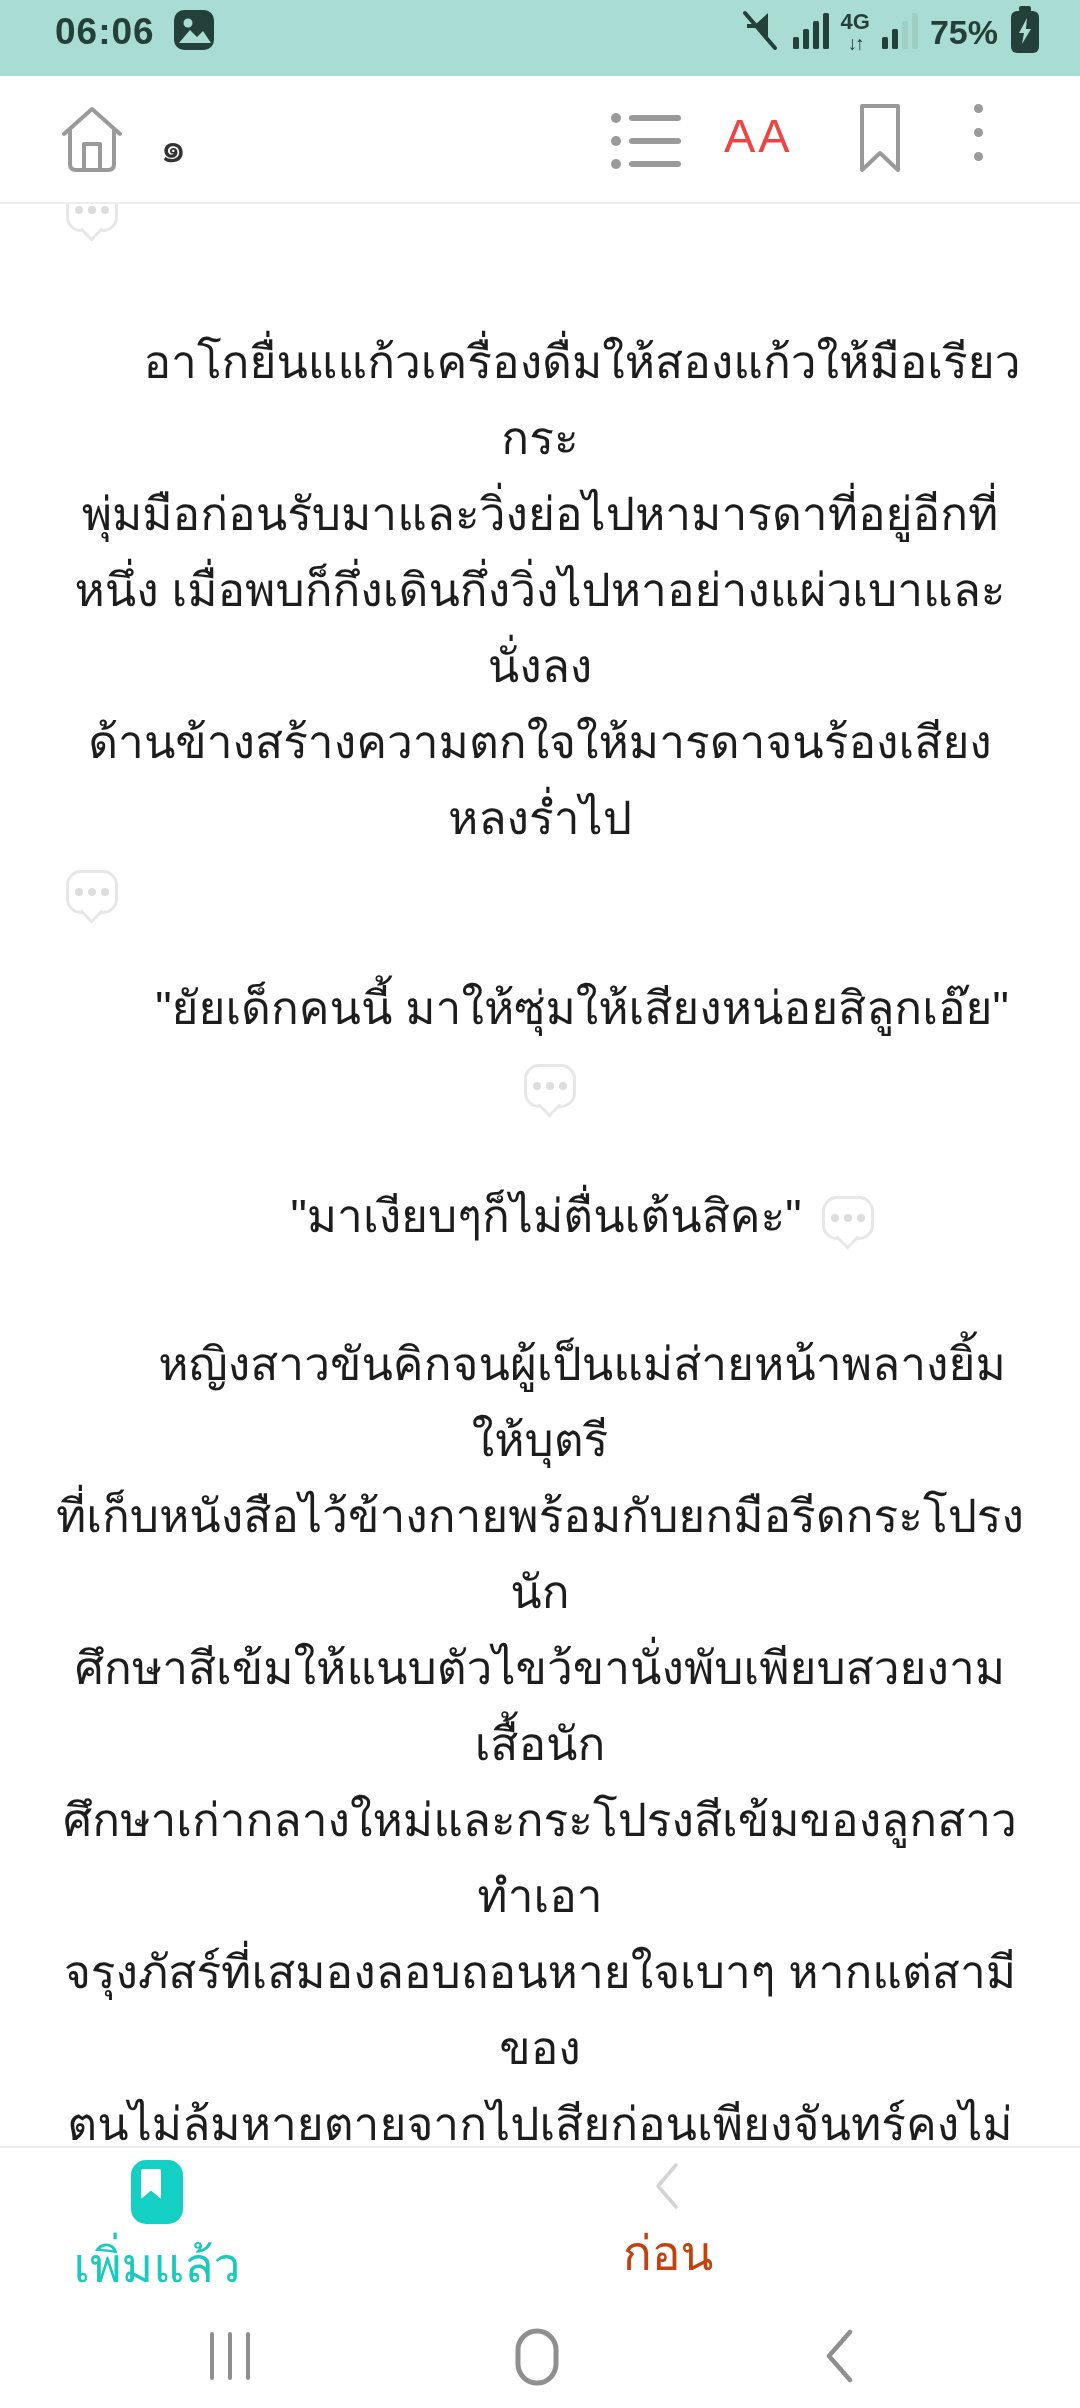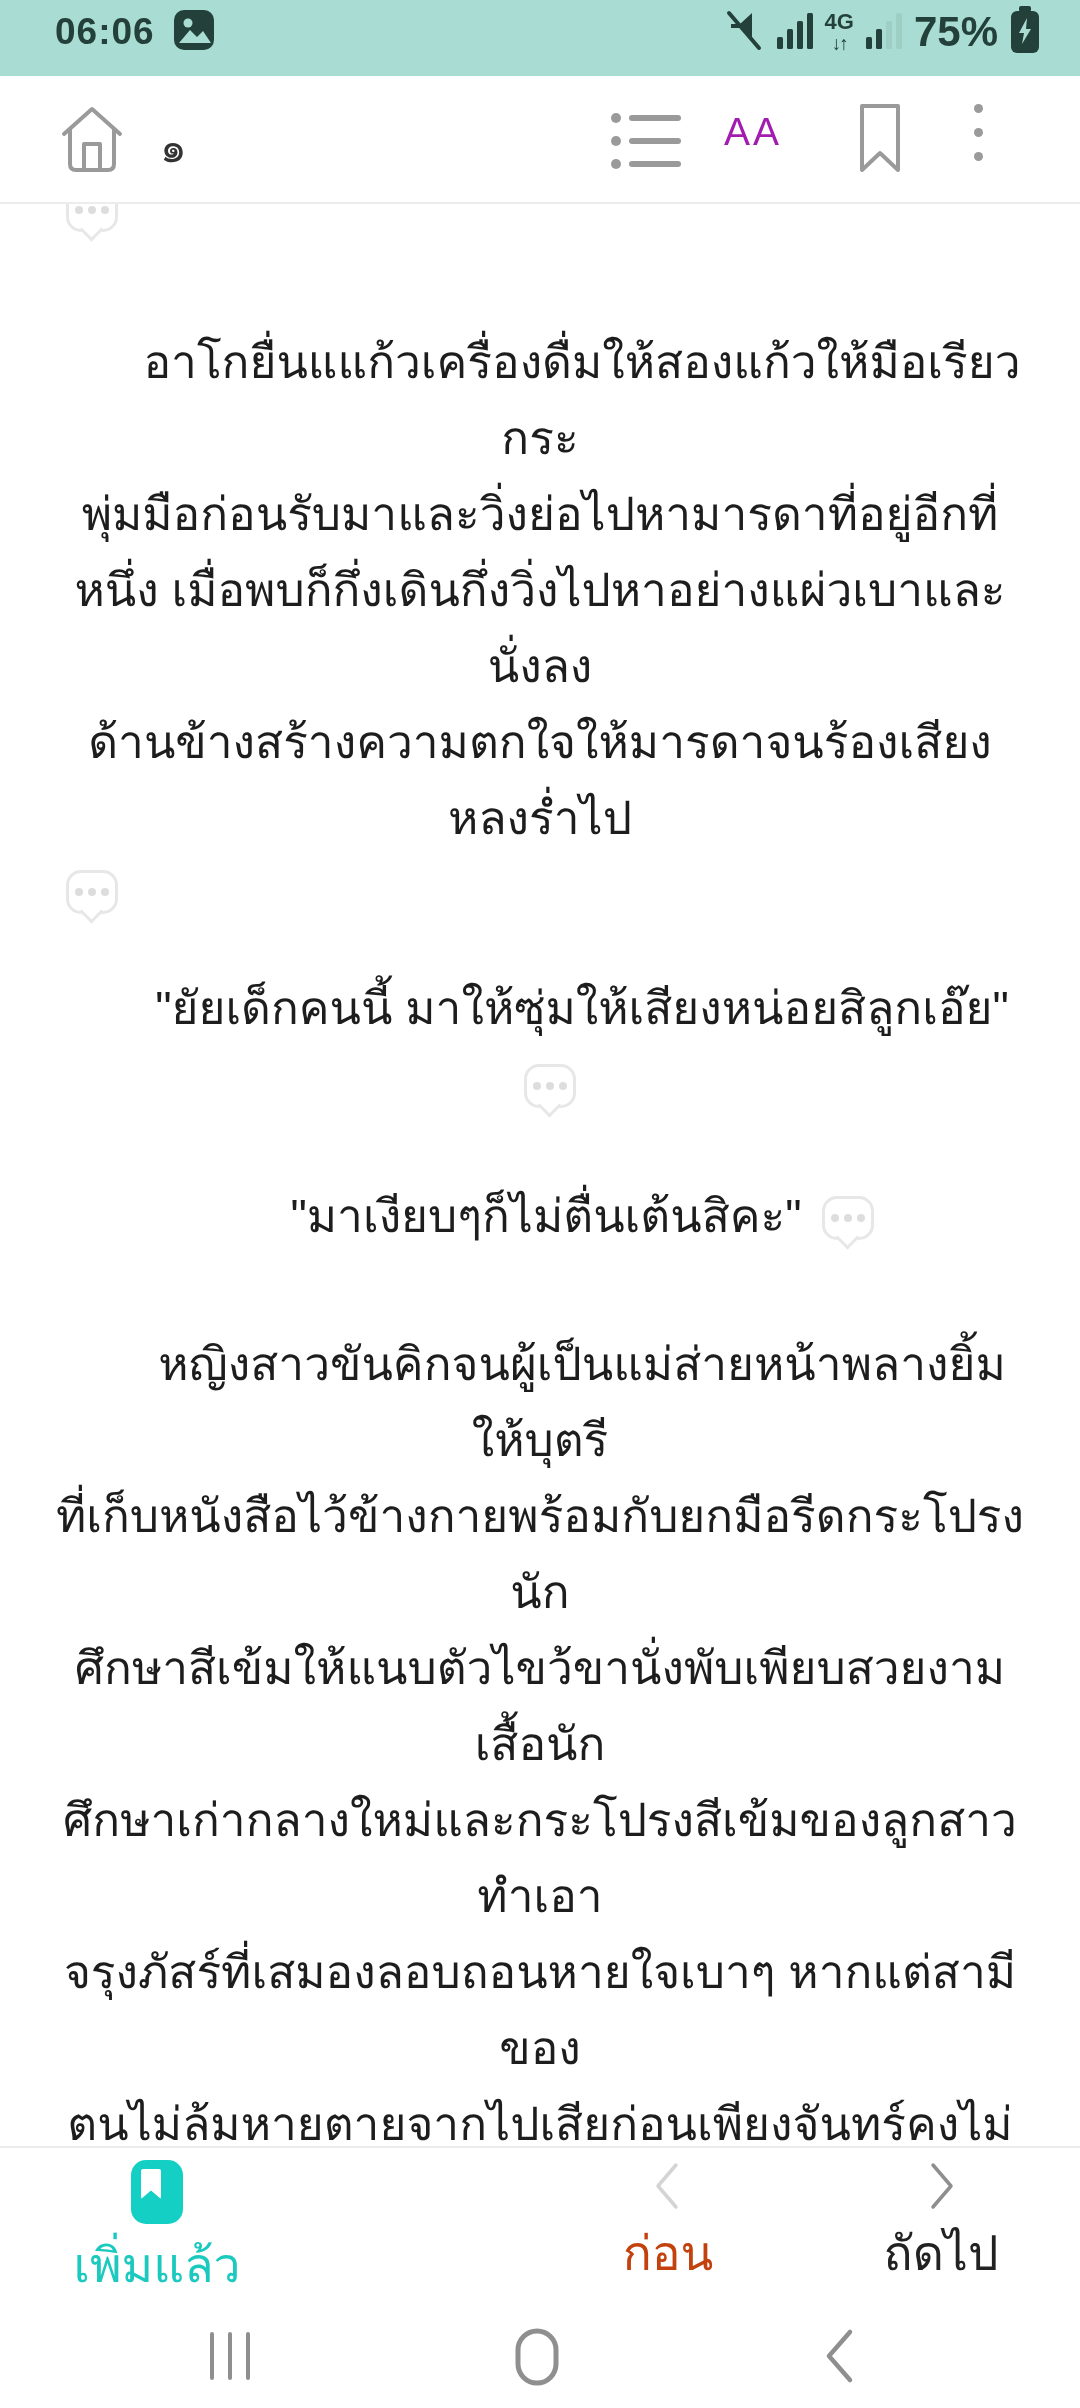--- a/index.html
+++ b/index.html
@@ -10,30 +10,30 @@
   
   .status-bar{position:absolute;top:0;left:0;right:0;height:76px;background:#a9dcd2;
     display:flex;justify-content:space-between;align-items:center;padding:0 40px 12px 55px;
     box-sizing:border-box;color:#24403a;}
   .sb-left{display:flex;align-items:center;gap:18px;}
   .sb-time{font-size:37px;font-weight:600;letter-spacing:1px;}
   .sb-right{display:flex;align-items:center;gap:12px;}
   .sb-net{display:flex;flex-direction:column;align-items:center;line-height:1;font-weight:700;}
   .sb-net .nl{font-size:22px;}
   .sb-net .na{font-size:19px;letter-spacing:-2px;margin-top:1px;}
-  .sb-batt-pct{font-size:42px;font-weight:600;}
+  .sb-batt-pct{font-size:34px;font-weight:600;}
 
   
   .header{position:absolute;top:76px;left:0;right:0;height:126px;background:#fff;
     border-bottom:2px solid #ededed;}
   .hbtn{position:absolute;background:none;border:none;padding:0;cursor:pointer;}
   .home-btn{left:56px;top:26px;}
   .chapter-num{position:absolute;left:160px;top:38px;font-size:42px;color:#333;}
   .list-btn{left:610px;top:34px;}
-  .font-btn{left:724px;top:36px;font-size:39px;color:#a21caf;letter-spacing:3px;line-height:1;}
+  .font-btn{left:724px;top:36px;font-size:47px;color:#ef4444;letter-spacing:3px;line-height:1;}
   .bm-btn{left:856px;top:26px;}
   .kebab-btn{left:974px;top:28px;display:flex;flex-direction:column;gap:15px;}
   .kebab-btn i{width:9px;height:9px;border-radius:50%;background:#9a9a9a;display:block;}
 
   
   .content{position:absolute;top:204px;left:0;right:0;height:1942px;background:#fff;
     padding:0 48px;box-sizing:border-box;overflow:hidden;}
   .para{margin:0;font-size:46px;line-height:76px;color:#1d1d1d;text-indent:84px;text-align:center;}
   .para .ptext{white-space:pre-line;}
   .p1{margin-top:120px;}
@@ -207,28 +207,20 @@
       <span class="fg-label">เพิ่มแล้ว</span>
     </button>
     <button class="fgroup fg-prev">
       <span class="chev">
         <svg width="38" height="52" viewBox="0 0 38 52" fill="none" stroke="#d4d4d4" stroke-width="3.5" stroke-linecap="round" stroke-linejoin="round">
           <polyline points="27,5 9,26 27,47"></polyline>
         </svg>
       </span>
       <span class="fg-label">ก่อนหน้า</span>
     </button>
-    <button class="fgroup fg-next">
-      <span class="chev">
-        <svg width="38" height="52" viewBox="0 0 38 52" fill="none" stroke="#8e8e8e" stroke-width="3.5" stroke-linecap="round" stroke-linejoin="round">
-          <polyline points="11,5 29,26 11,47"></polyline>
-        </svg>
-      </span>
-      <span class="fg-label">ถัดไป</span>
-    </button>
   </div>
 
   <div class="navbar">
     <button class="nbtn nb-recents">
       <span>
         <svg width="44" height="56" viewBox="0 0 44 56">
           <g fill="#8f8f8f">
             <rect x="2" y="4" width="4" height="48" rx="2"></rect>
             <rect x="20" y="4" width="4" height="48" rx="2"></rect>
             <rect x="38" y="4" width="4" height="48" rx="2"></rect>

